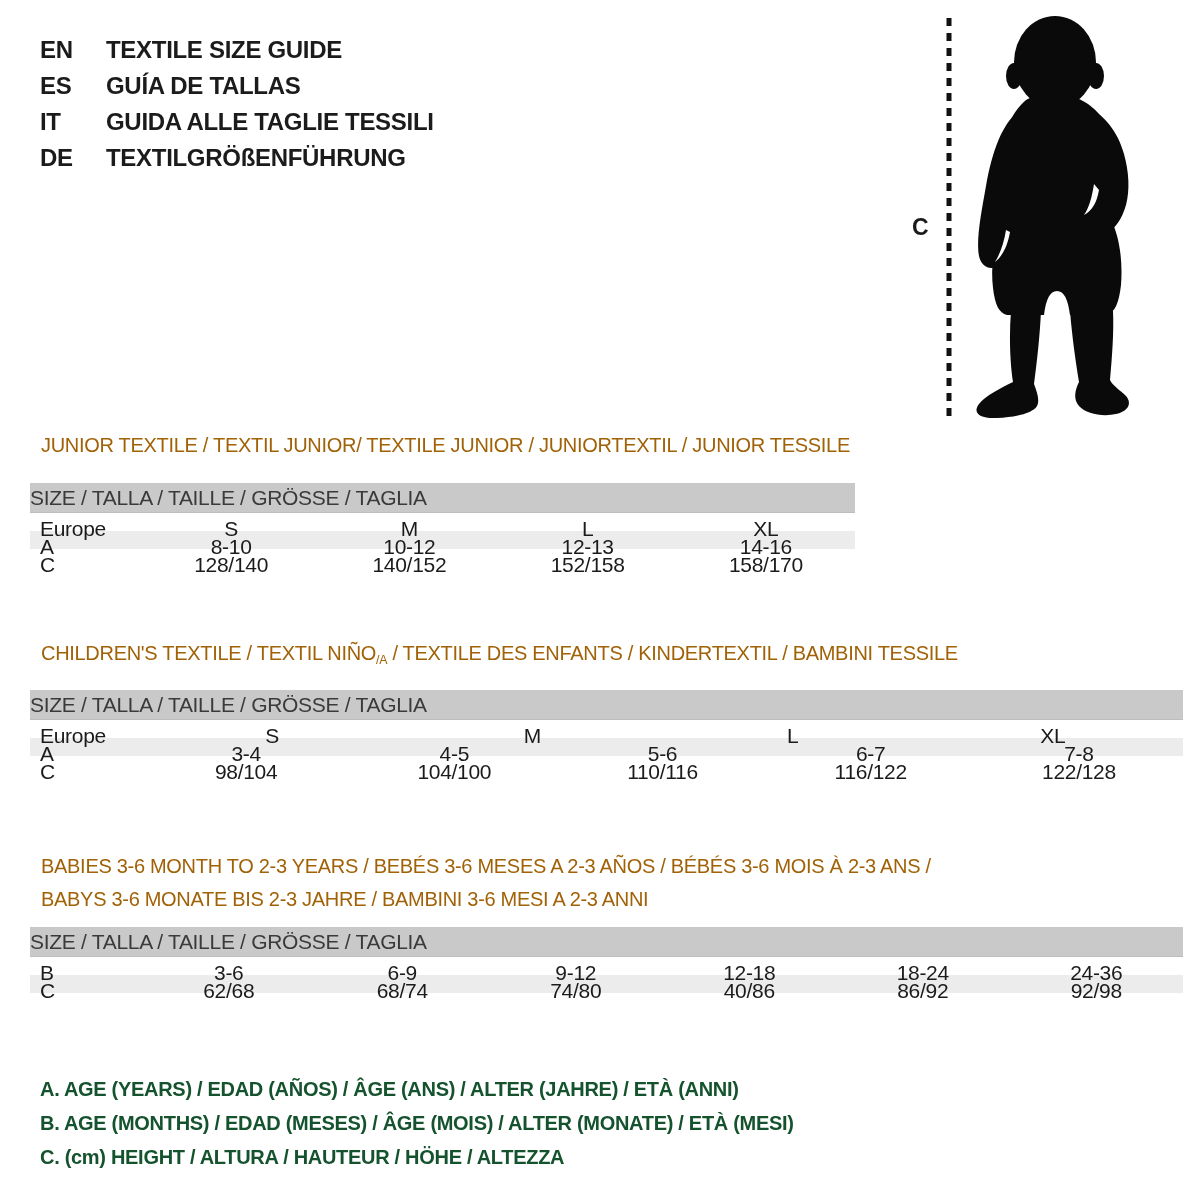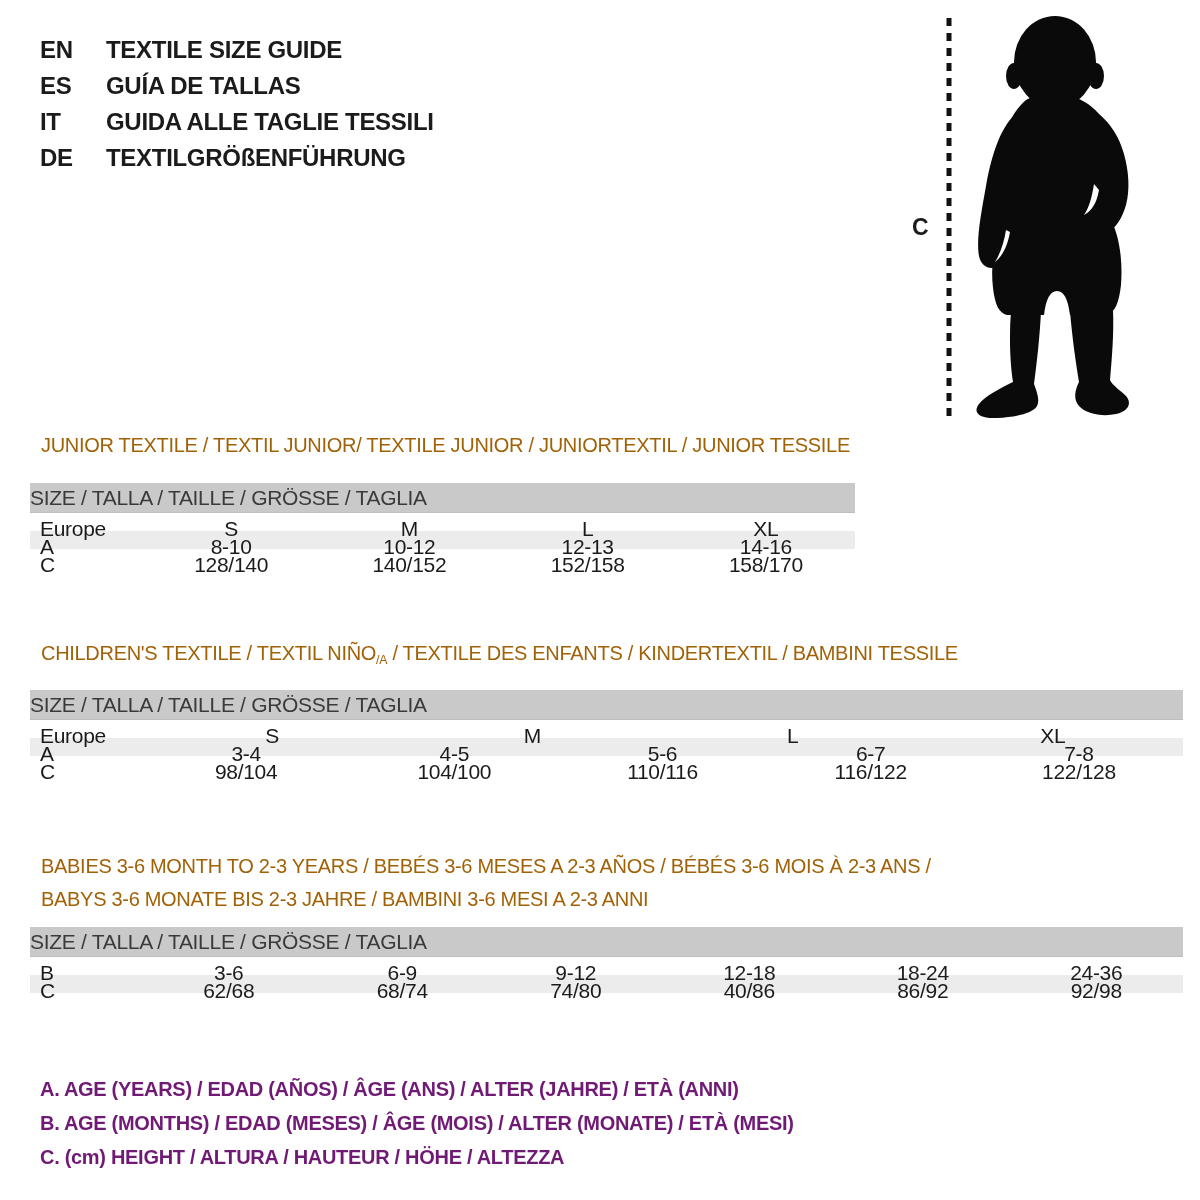--- a/index.html
+++ b/index.html
@@ -36,21 +36,21 @@
     font-size:21px; padding-left:0; border-bottom:1px solid #bdbdbd;
     white-space:nowrap;
   }
   .trow { display:flex; height:18px; line-height:32px; font-size:21px; }
   .trow.shade { background:#ececec; }
   .cell { flex:1; text-align:center; white-space:nowrap; }
   .cell.rlabel { flex:0 0 112px; text-align:left; padding-left:10px; }
 
   
   .legend { position:absolute; left:40px; top:1072px; }
-  .legend-line { font-weight:700; font-size:20px; line-height:34px; white-space:nowrap; color:#701a75; }
+  .legend-line { font-weight:700; font-size:20px; line-height:34px; white-space:nowrap; color:#14532d; }
 </style>
 </head>
 <body>
 
 <div class="page">
 
   <div class="lang-list">
     <div class="lang-row">
       <span class="lang-code">EN</span>
       <span class="lang-title">TEXTILE SIZE GUIDE</span>

